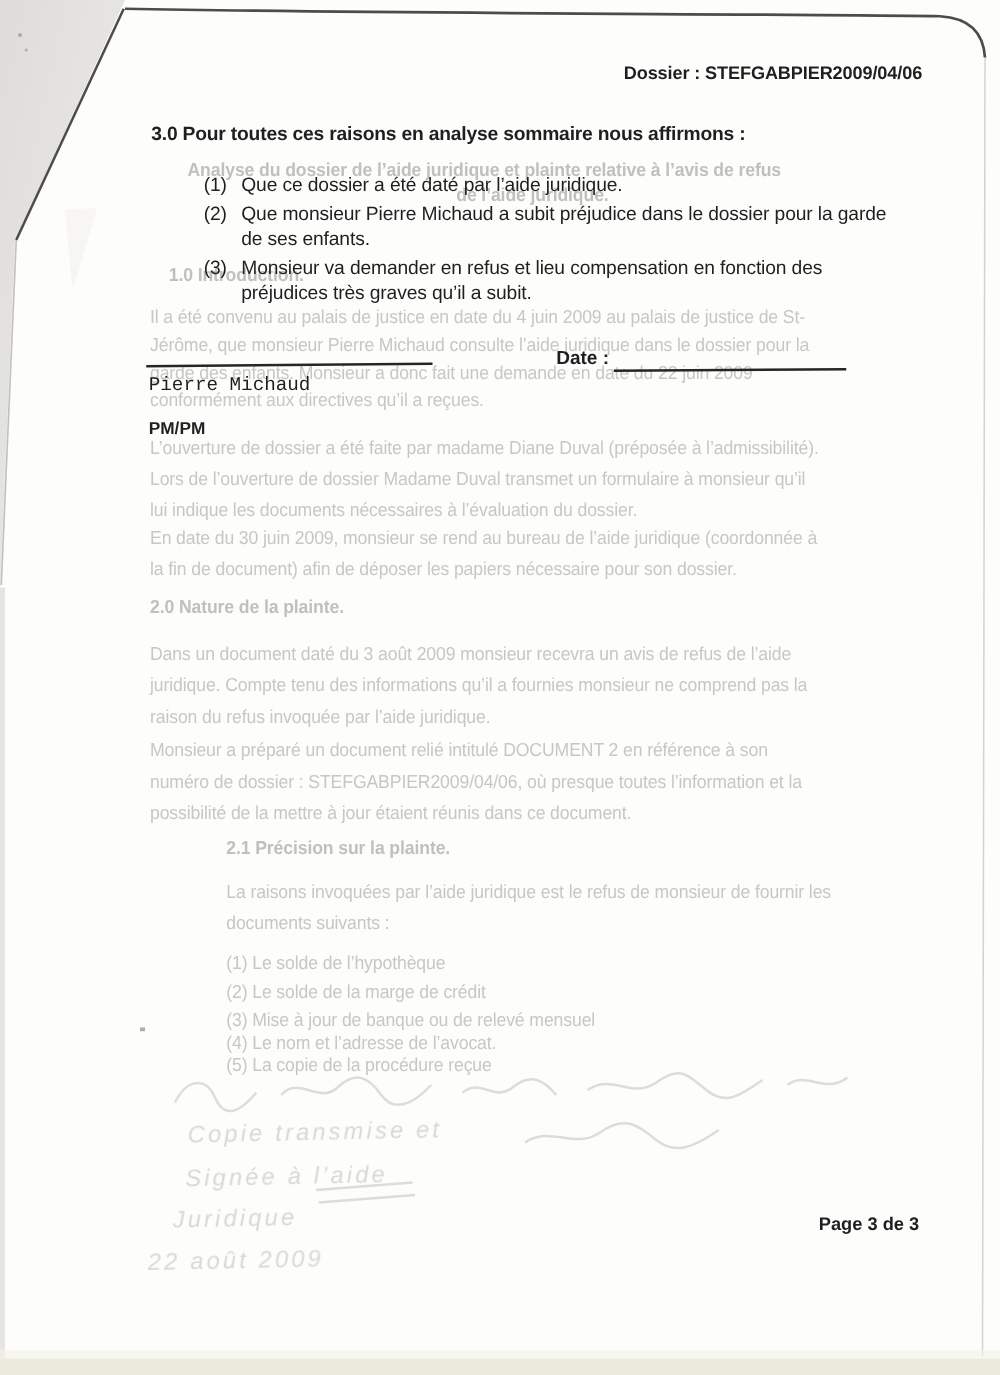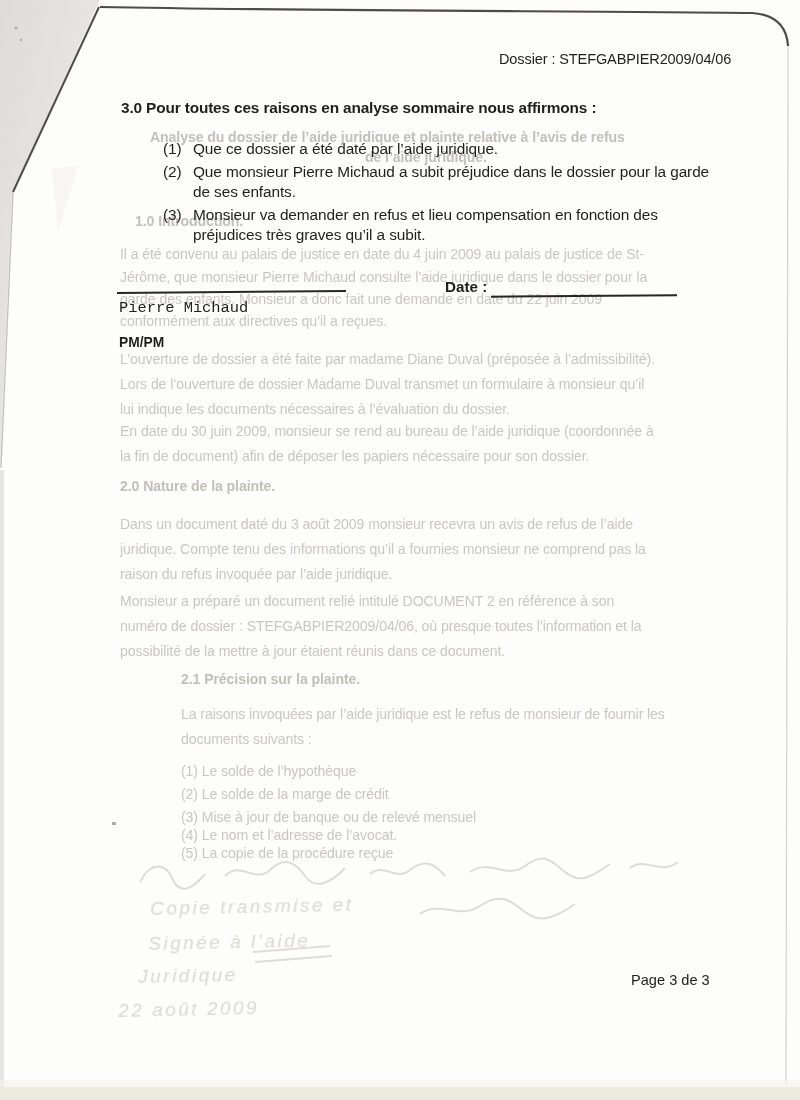--- a/index.html
+++ b/index.html
@@ -2,32 +2,32 @@
 <html lang="fr"><head>
 <meta charset="utf-8">
 <style>
   html,body{margin:0;padding:0;background:#e9e8e6;}
   .page{
     position:relative;width:800px;height:1100px;margin:0 auto;
     background:#fdfdfc;overflow:hidden;
     font-family:"Liberation Sans",sans-serif;color:#1f1f1f;
   }
   
-  .fg-header{position:absolute;left:499px;top:51px;font-size:14.5px;font-weight:400;letter-spacing:-0.1px;}
+  .fg-header{position:absolute;left:499px;top:51px;font-size:14.5px;font-weight:700;letter-spacing:-0.1px;}
   .fg-heading{position:absolute;left:121px;top:99px;font-size:15.4px;font-weight:700;letter-spacing:-0.15px;}
   .list{position:absolute;left:163px;top:139px;width:552px;display:flex;flex-direction:column;gap:2px;}
   .list-item{display:flex;font-size:15.4px;line-height:20.5px;letter-spacing:-0.1px;}
   .list-item .num{flex:0 0 30px;}
   .list-item .itext{flex:1;}
   .sigline{position:absolute;left:117px;top:291px;width:229px;border-top:2px solid #262626;transform:rotate(-0.5deg);}
   .date-label{position:absolute;left:445px;top:278px;font-size:15.2px;font-weight:700;}
   .dateline{position:absolute;left:491px;top:295px;width:186px;border-top:2px solid #262626;transform:rotate(-0.4deg);}
   .name{position:absolute;left:119px;top:299px;font-size:15.4px;font-family:Liberation Mono, monospace;}
   .initials{position:absolute;left:119px;top:335px;font-size:13.8px;font-weight:700;}
-  .footer{position:absolute;left:631px;top:972px;font-size:14.6px;font-weight:400;}
+  .footer{position:absolute;left:655px;top:972px;font-size:14.6px;font-weight:700;}
   
   .gh{
     position:absolute;white-space:nowrap;color:#c8c7c2;font-size:15px;
     transform:scaleX(.94);transform-origin:left top;filter:blur(.3px);
     letter-spacing:-0.1px;
   }
   .ghb{font-weight:700;color:#c1c0ba;}
   
   .hw{
     position:absolute;white-space:nowrap;color:#d9d8d2;font-size:19px;

